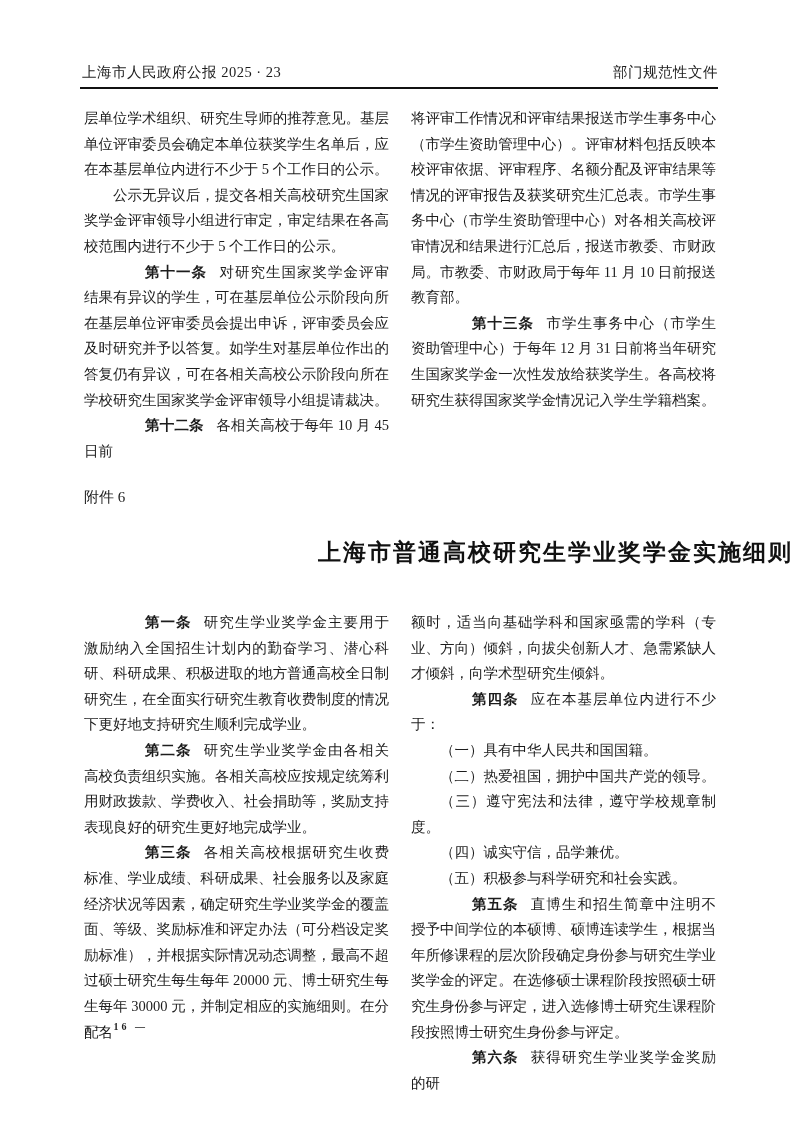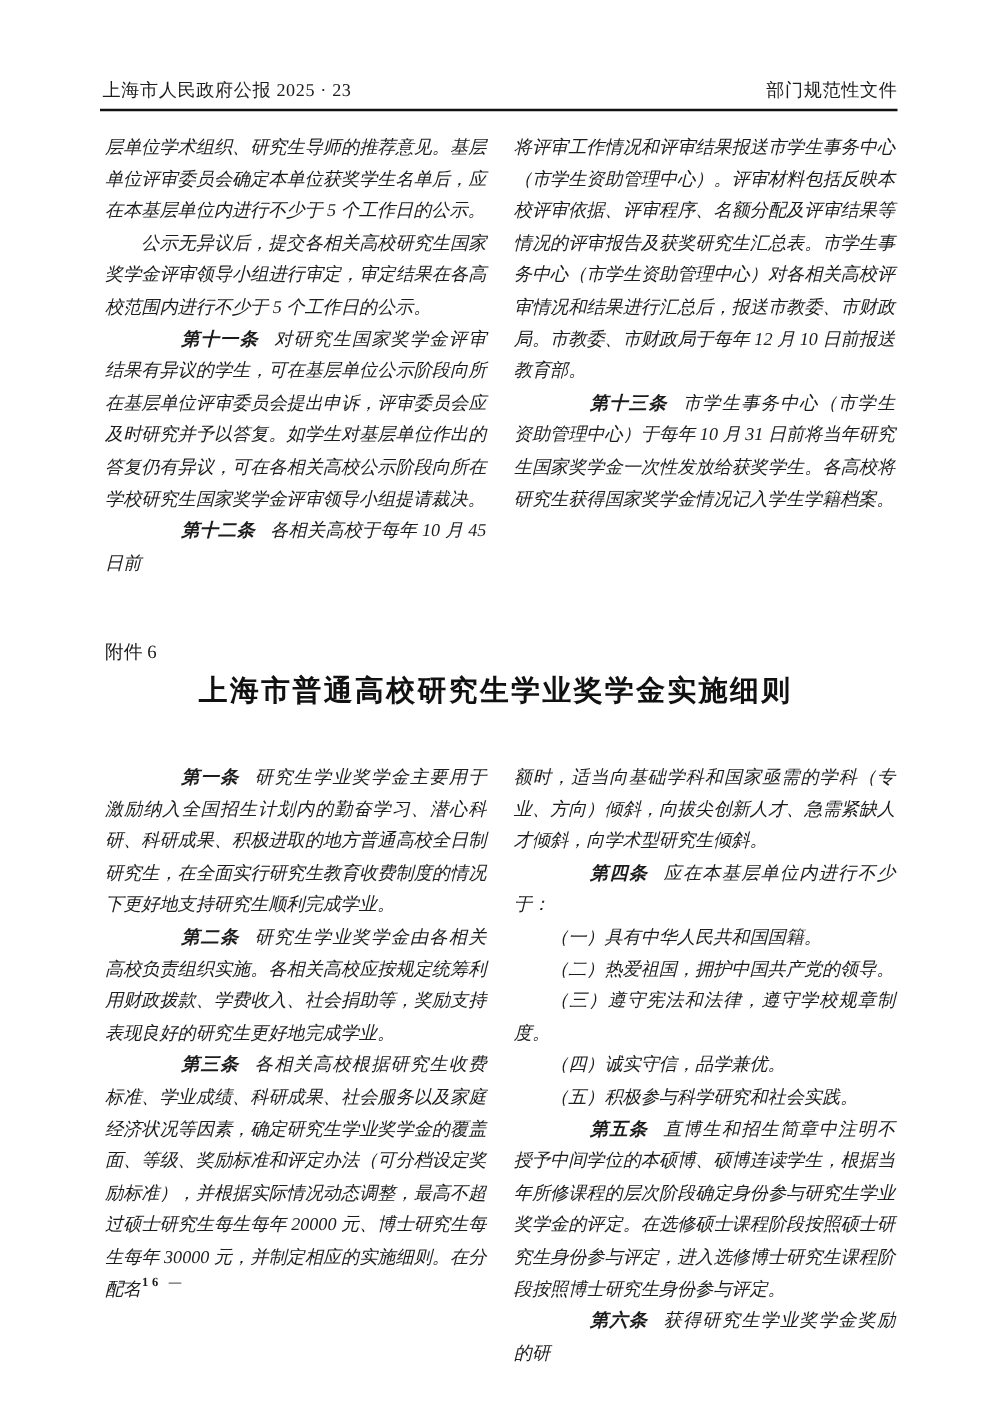--- a/index.html
+++ b/index.html
@@ -26,21 +26,20 @@
     position: absolute;
     top: 87px; left: 80px; width: 638px; height: 2px;
     background: #111111;
   }
   
   .section {
     position: absolute;
     left: 84px; width: 632px;
     display: flex;
     gap: 22px;
-    font-style: italic;
   }
   .section-top { top: 106px; }
   .section-bottom { top: 610px; }
   .col { width: 305px; }
   p.para {
     margin: 0;
     font-size: 14.5px;
     line-height: 25.6px;
     text-align: justify;
     text-indent: 2em;
@@ -50,28 +49,28 @@
   .lead {
     font-weight: 700;
     font-family: "Liberation Sans", "DejaVu Sans", sans-serif;
     margin-right: 0.85em;
     margin-left: 32px;
   }
   .lead:empty { margin: 0; display: none; }
   
   .attachment-label {
     position: absolute;
-    top: 512px; left: 84px;
+    top: 488px; left: 84px;
     font-size: 15px;
   }
   .attachment-title {
     position: absolute;
     top: 537px; left: 0; width: 793px;
     margin: 0;
-    text-align: center;
+    text-align: right;
     font-size: 23px;
     font-weight: 700;
     letter-spacing: 2px;
     font-family: "Liberation Sans", "DejaVu Sans", sans-serif;
     color: #111111;
   }
   
   .footer {
     position: absolute;
     top: 1021px; left: 95px;
@@ -92,22 +91,22 @@
   <div class="header-rule"></div>
 
   <div class="section section-top">
     <div class="col">
       <p class="para cont"><span>层单位学术组织、研究生导师的推荐意见。基层单位评审委员会确定本单位获奖学生名单后，应在本基层单位内进行不少于 5 个工作日的公示。</span></p>
       <p class="para"><span>公示无异议后，提交各相关高校研究生国家奖学金评审领导小组进行审定，审定结果在各高校范围内进行不少于 5 个工作日的公示。</span></p>
       <p class="para"><span class="lead">第十一条</span><span>对研究生国家奖学金评审结果有异议的学生，可在基层单位公示阶段向所在基层单位评审委员会提出申诉，评审委员会应及时研究并予以答复。如学生对基层单位作出的答复仍有异议，可在各相关高校公示阶段向所在学校研究生国家奖学金评审领导小组提请裁决。</span></p>
       <p class="para"><span class="lead">第十二条</span><span>各相关高校于每年 10 月 45 日前</span></p>
     </div>
     <div class="col">
-      <p class="para cont"><span>将评审工作情况和评审结果报送市学生事务中心（市学生资助管理中心）。评审材料包括反映本校评审依据、评审程序、名额分配及评审结果等情况的评审报告及获奖研究生汇总表。市学生事务中心（市学生资助管理中心）对各相关高校评审情况和结果进行汇总后，报送市教委、市财政局。市教委、市财政局于每年 12 月 10 日前报送教育部。</span></p>
-      <p class="para"><span class="lead">第十三条</span><span>市学生事务中心（市学生资助管理中心）于每年 10 月 31 日前将当年研究生国家奖学金一次性发放给获奖学生。各高校将研究生获得国家奖学金情况记入学生学籍档案。</span></p>
+      <p class="para cont"><span>将评审工作情况和评审结果报送市学生事务中心（市学生资助管理中心）。评审材料包括反映本校评审依据、评审程序、名额分配及评审结果等情况的评审报告及获奖研究生汇总表。市学生事务中心（市学生资助管理中心）对各相关高校评审情况和结果进行汇总后，报送市教委、市财政局。市教委、市财政局于每年 11 月 10 日前报送教育部。</span></p>
+      <p class="para"><span class="lead">第十三条</span><span>市学生事务中心（市学生资助管理中心）于每年 12 月 31 日前将当年研究生国家奖学金一次性发放给获奖学生。各高校将研究生获得国家奖学金情况记入学生学籍档案。</span></p>
     </div>
   </div>
 
   <div class="attachment-label">附件 6</div>
   <h1 class="attachment-title">上海市普通高校研究生学业奖学金实施细则</h1>
 
   <div class="section section-bottom">
     <div class="col">
       <p class="para"><span class="lead">第一条</span><span>研究生学业奖学金主要用于激励纳入全国招生计划内的勤奋学习、潜心科研、科研成果、积极进取的地方普通高校全日制研究生，在全面实行研究生教育收费制度的情况下更好地支持研究生顺利完成学业。</span></p>
       <p class="para"><span class="lead">第二条</span><span>研究生学业奖学金由各相关高校负责组织实施。各相关高校应按规定统筹利用财政拨款、学费收入、社会捐助等，奖励支持表现良好的研究生更好地完成学业。</span></p>

